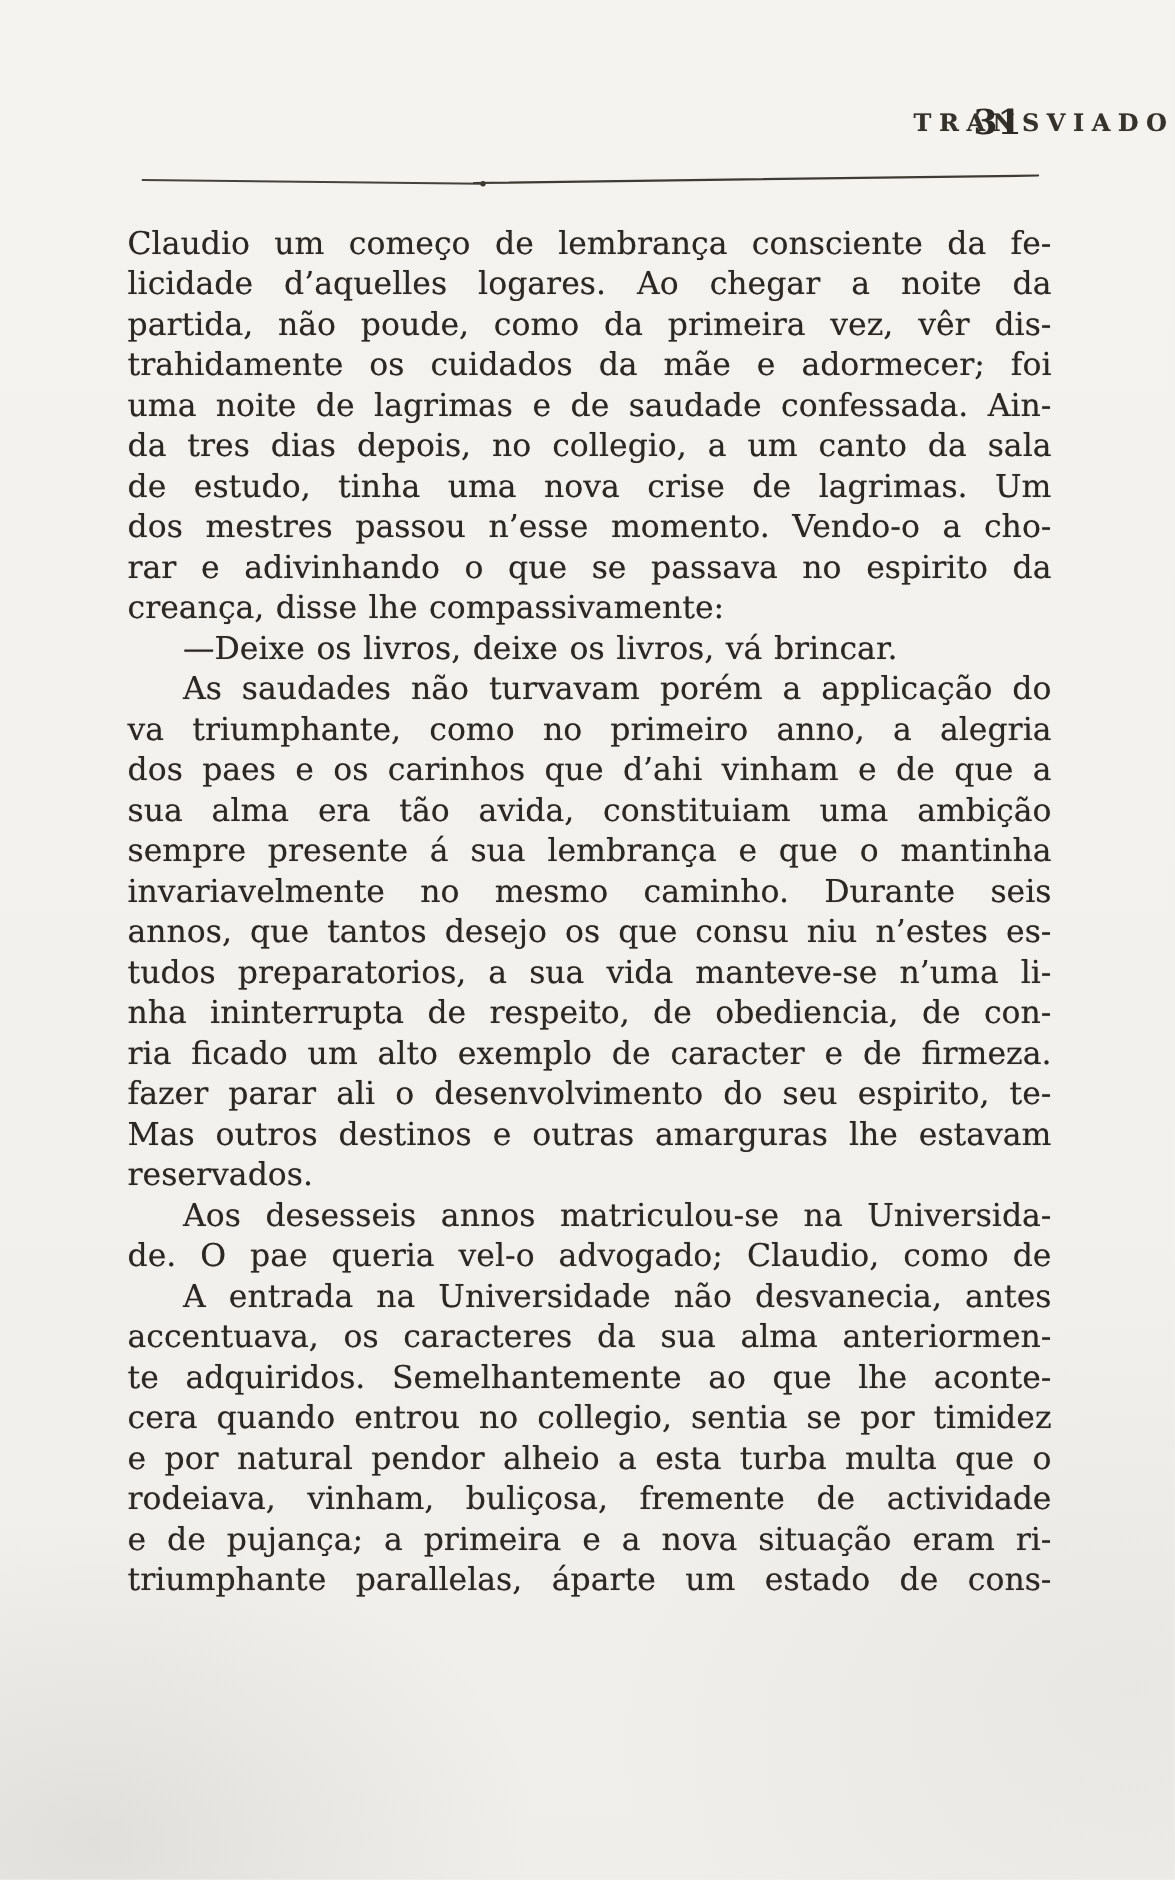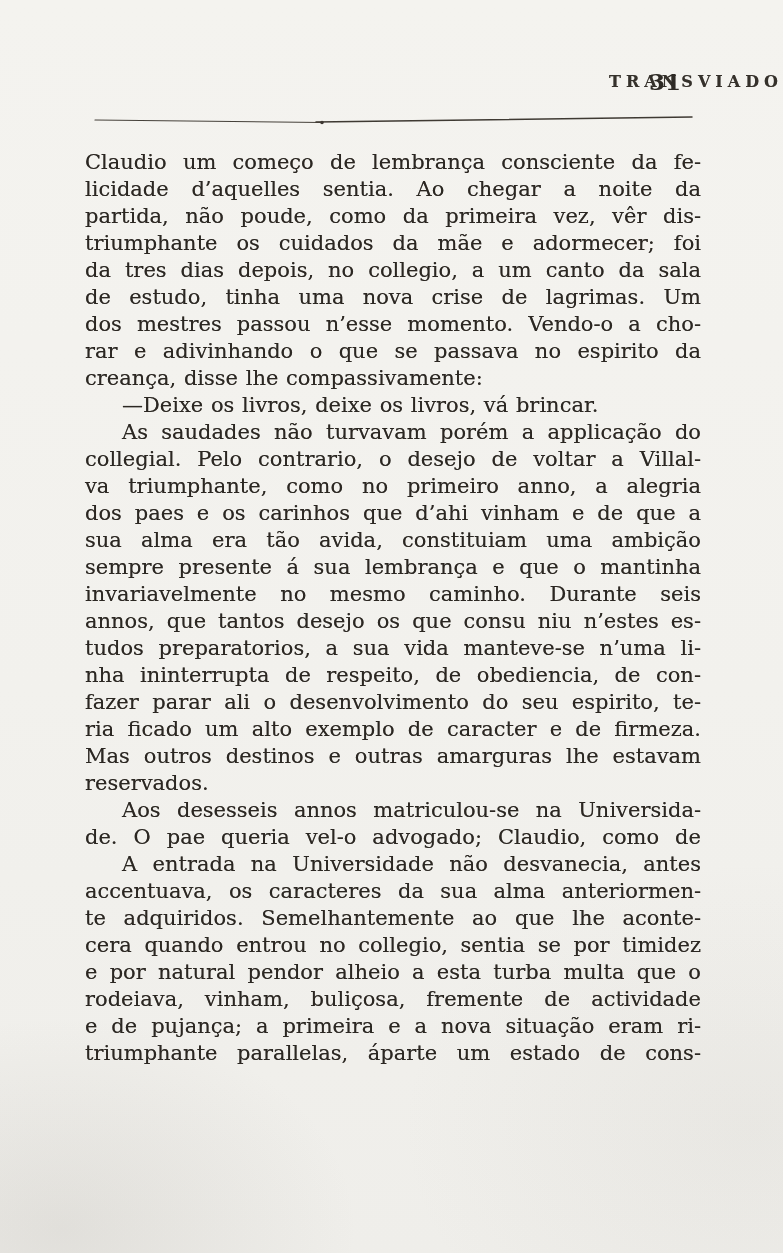--- a/index.html
+++ b/index.html
@@ -93,45 +93,45 @@
 
   <svg class="divider" viewBox="0 0 604 20" xmlns="http://www.w3.org/2000/svg">
     <line x1="3" y1="12" x2="230" y2="14.5" stroke="#46413a" stroke-width="1.2" stroke-linecap="round"></line>
     <circle cx="230" cy="14.5" r="1.8" fill="#3a352f"></circle>
     <line x1="224" y1="14" x2="600" y2="9" stroke="#3f3a33" stroke-width="1.5" stroke-linecap="round"></line>
   </svg>
 
   <div class="text-column">
       <div class="paragraph">
         <div class="line">Claudio um começo de lembrança consciente da fe-</div>
-        <div class="line">licidade d’aquelles sentia. Ao chegar a noite da</div>
+        <div class="line">licidade d’aquelles logares. Ao chegar a noite da</div>
         <div class="line">partida, não poude, como da primeira vez, vêr dis-</div>
-        <div class="line">triumphante os cuidados da mãe e adormecer; foi</div>
+        <div class="line">trahidamente os cuidados da mãe e adormecer; foi</div>
+        <div class="line">uma noite de lagrimas e de saudade confessada. Ain-</div>
         <div class="line">da tres dias depois, no collegio, a um canto da sala</div>
         <div class="line">de estudo, tinha uma nova crise de lagrimas. Um</div>
         <div class="line">dos mestres passou n’esse momento. Vendo-o a cho-</div>
         <div class="line">rar e adivinhando o que se passava no espirito da</div>
         <div class="line short">creança, disse lhe compassivamente:</div>
       </div>
       <div class="paragraph">
         <div class="line indent short">—Deixe os livros, deixe os livros, vá brincar.</div>
       </div>
       <div class="paragraph">
         <div class="line indent">As saudades não turvavam porém a applicação do</div>
-        <div class="line">collegial. Pelo contrario, o desejo de voltar a Villal-</div>
         <div class="line">va triumphante, como no primeiro anno, a alegria</div>
         <div class="line">dos paes e os carinhos que d’ahi vinham e de que a</div>
         <div class="line">sua alma era tão avida, constituiam uma ambição</div>
         <div class="line">sempre presente á sua lembrança e que o mantinha</div>
         <div class="line">invariavelmente no mesmo caminho. Durante seis</div>
         <div class="line">annos, que tantos desejo os que consu niu n’estes es-</div>
         <div class="line">tudos preparatorios, a sua vida manteve-se n’uma li-</div>
         <div class="line">nha ininterrupta de respeito, de obediencia, de con-</div>
+        <div class="line">ria ficado um alto exemplo de caracter e de firmeza.</div>
         <div class="line">fazer parar ali o desenvolvimento do seu espirito, te-</div>
-        <div class="line">ria ficado um alto exemplo de caracter e de firmeza.</div>
         <div class="line">Mas outros destinos e outras amarguras lhe estavam</div>
         <div class="line short">reservados.</div>
       </div>
       <div class="paragraph">
         <div class="line indent">Aos desesseis annos matriculou-se na Universida-</div>
         <div class="line">de. O pae queria vel-o advogado; Claudio, como de</div>
       </div>
       <div class="paragraph">
         <div class="line indent">A entrada na Universidade não desvanecia, antes</div>
         <div class="line">accentuava, os caracteres da sua alma anteriormen-</div>

